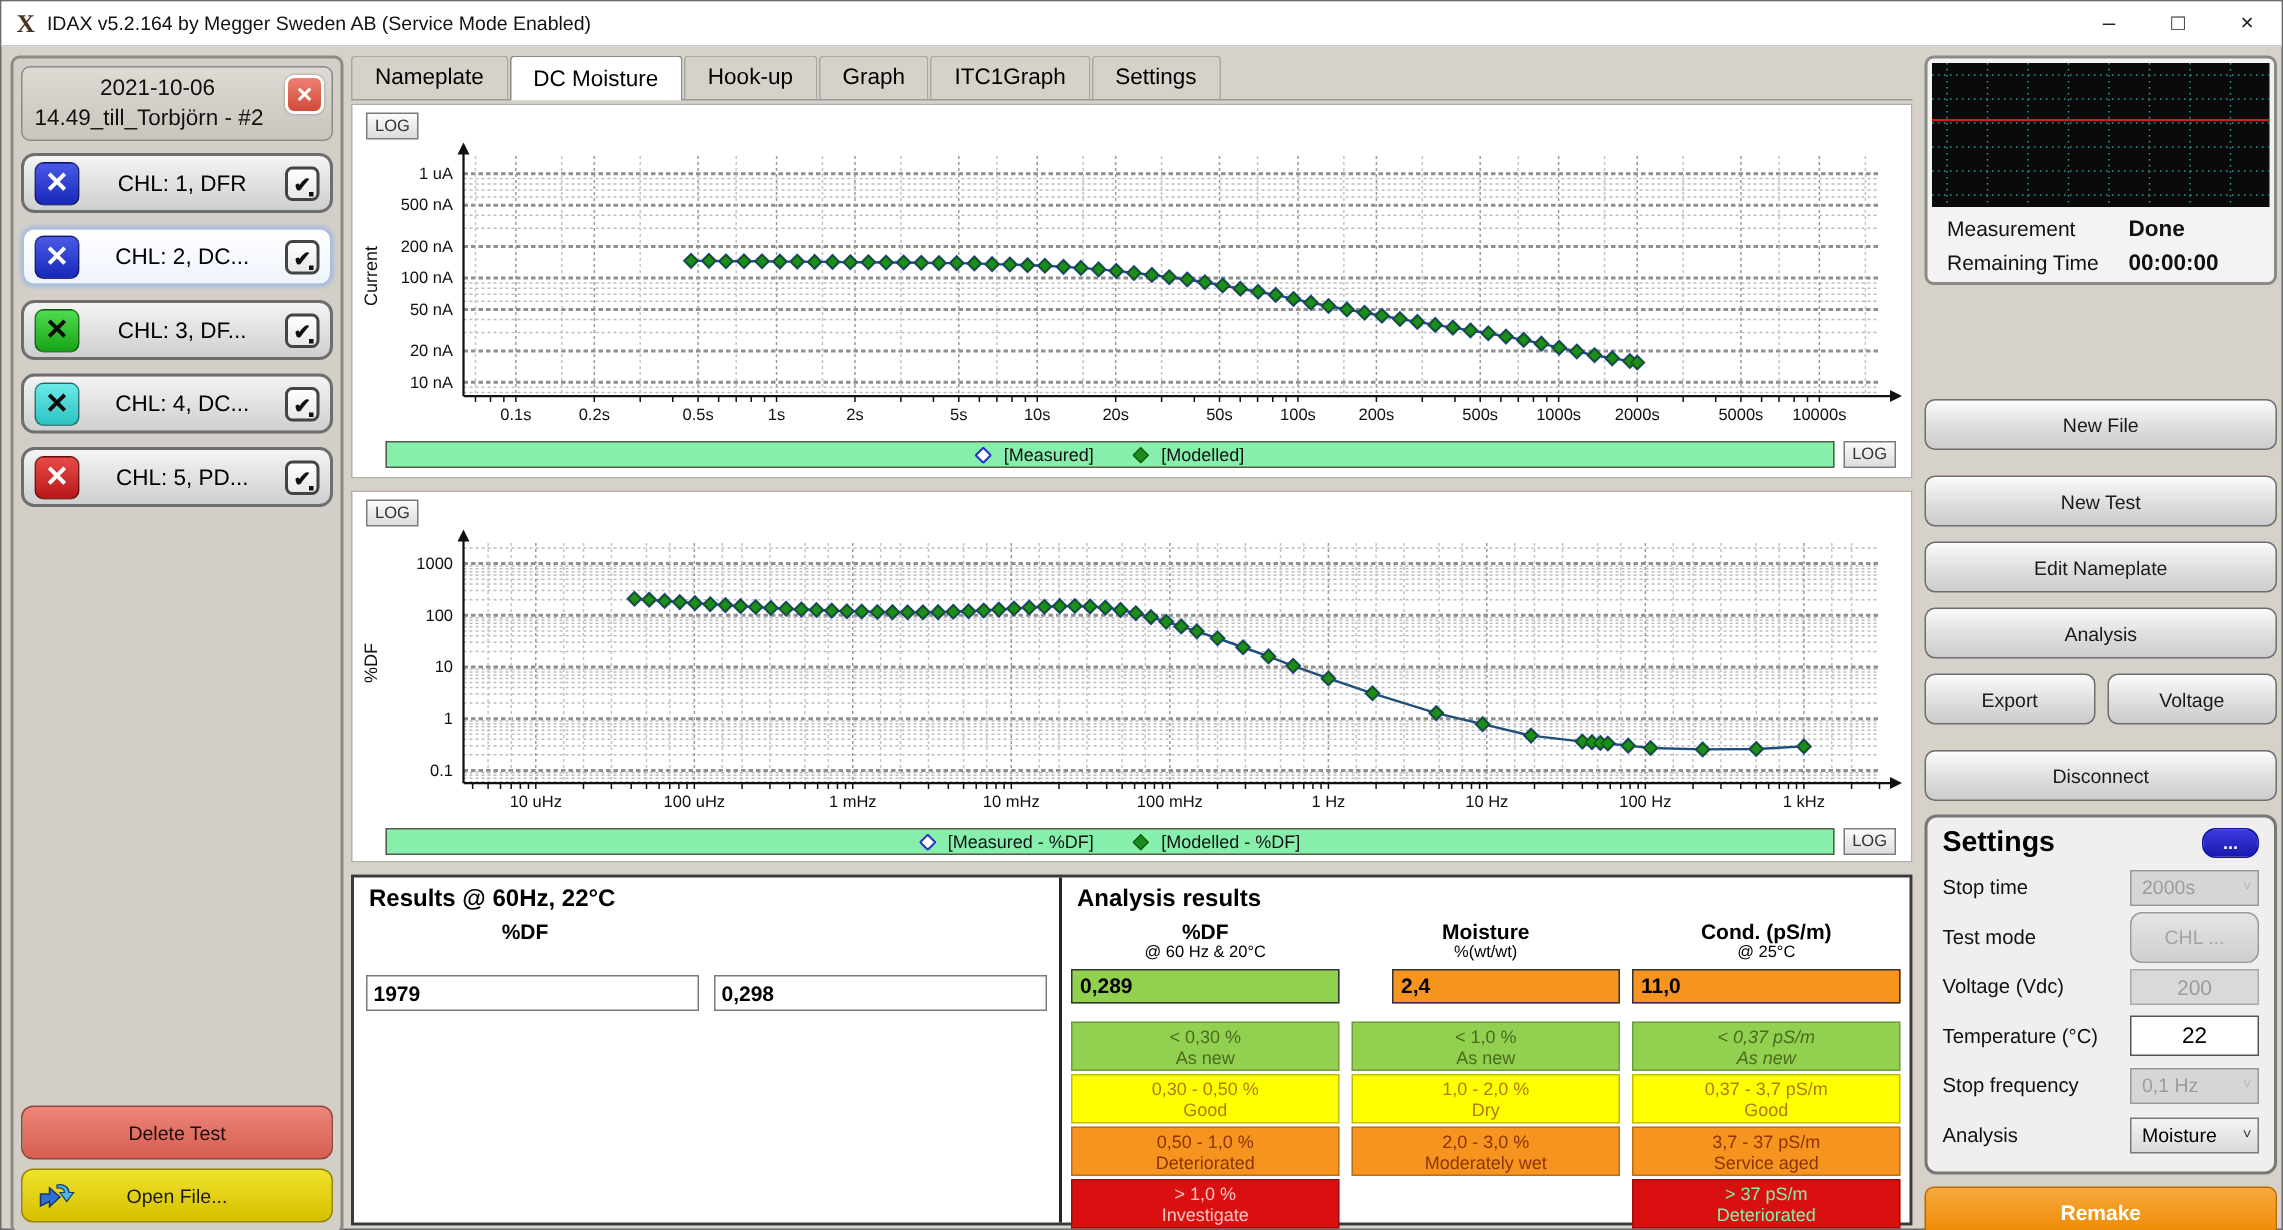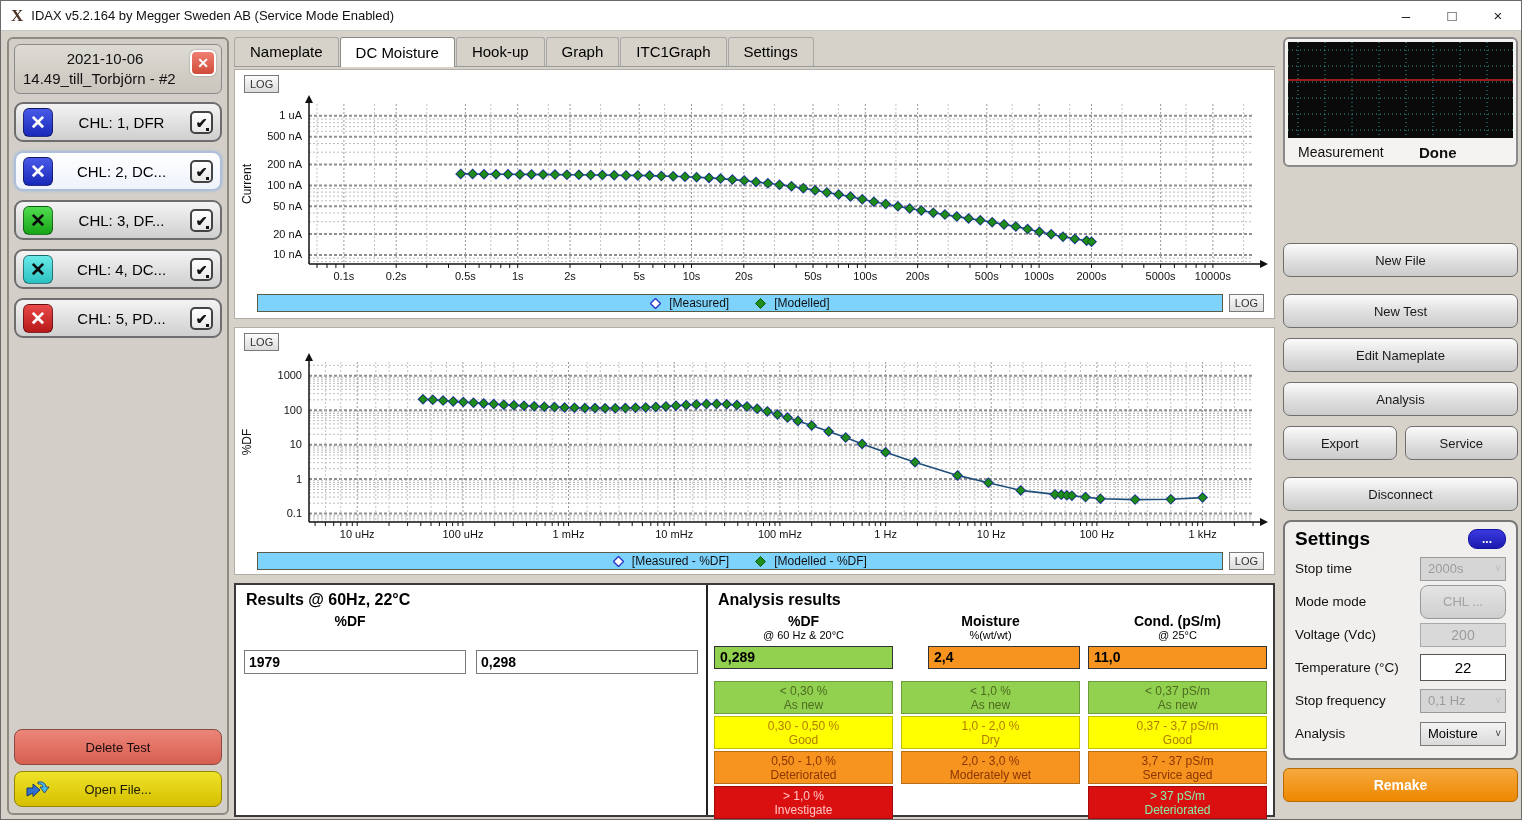--- a/index.html
+++ b/index.html
@@ -41,21 +41,21 @@
   .tab { padding:0 15px; font-size:15px; color:#000; background:#d6d2ca; border:1px solid #a8a8a8; border-bottom:none; border-radius:3px 3px 0 0; margin-right:1px; line-height:28px; cursor:pointer; }
   .tab.active { background:#ffffff; position:relative; margin-bottom:-1px; border-color:#8a8a8a; font-size:15px; }
 
   
   .chart-panel { position:relative; background:#fff; border:1px solid #b2aea5; padding:22px 2px 2px 2px; margin-bottom:8px; }
   .chart-panel.c1 { height:250px; }
   .chart-panel.c2 { height:248px; }
   .log-btn { border:1px solid #7a7a7a; background:linear-gradient(#fbfbfb,#dcdcdc); font-size:11px; padding:2px 5px; color:#333; cursor:pointer; font-family:inherit; }
   .log-btn.tl { position:absolute; top:5px; left:9px; }
   .legend-row { display:flex; align-items:center; padding:1px 8px 0 20px; }
-  .legend-bar { flex:1; height:18px; background:#7dd3fc; border:1px solid #5a5a48; display:flex; align-items:center; justify-content:center; gap:26px; margin-right:6px; }
+  .legend-bar { flex:1; height:18px; background:#86efac; border:1px solid #5a5a48; display:flex; align-items:center; justify-content:center; gap:26px; margin-right:6px; }
   .legend-item { display:flex; align-items:center; gap:8px; font-size:12px; color:#111; }
   svg text { font-family:"Liberation Sans",sans-serif; }
   .grid-min { stroke:#bdbdbd; stroke-dasharray:2 2; stroke-width:1; }
   .grid-maj { stroke:#8f8f8f; stroke-dasharray:3 2; stroke-width:2; }
   .grid-vmin { stroke:#c4c4c4; stroke-dasharray:2 2; stroke-width:1; }
   .grid-vmaj { stroke:#9a9a9a; stroke-dasharray:2 2; stroke-width:1; }
   .axis { stroke:#111; stroke-width:1.5; }
   .tick { stroke:#111; stroke-width:1; }
   .xlab { font-size:11px; text-anchor:middle; fill:#111; }
   .ylab { font-size:11px; text-anchor:end; fill:#111; }
@@ -828,21 +828,21 @@
                 </div>
                 <div class="an-row" style="background: rgb(247, 148, 32); color: rgb(138, 53, 0);">
                   <div class="an-r1">2,0 - 3,0 %</div>
                   <div class="an-r2">Moderately wet</div>
                 </div>
               </div>
               <div class="an-col">
                 <div class="an-h1">Cond. (pS/m)</div>
                 <div class="an-h2">@ 25°C</div>
                 <div class="an-val" style="background: rgb(247, 148, 32);">11,0</div>
-                <div class="an-row" style="background: rgb(146, 208, 80); color: rgb(76, 107, 32);">
+                <div class="an-row" style="background: rgb(146, 208, 80); color: rgb(76, 107, 32); font-style: italic;">
                   <div class="an-r1">&lt; 0,37 pS/m</div>
                   <div class="an-r2">As new</div>
                 </div>
                 <div class="an-row" style="background: rgb(255, 255, 0); color: rgb(176, 124, 0);">
                   <div class="an-r1">0,37 - 3,7 pS/m</div>
                   <div class="an-r2">Good</div>
                 </div>
                 <div class="an-row" style="background: rgb(247, 148, 32); color: rgb(138, 53, 0);">
                   <div class="an-r1">3,7 - 37 pS/m</div>
                   <div class="an-r2">Service aged</div>
@@ -873,59 +873,63 @@
             <line x1="0" y1="40" x2="225" y2="40" stroke="#2f9e9e" stroke-width="1" stroke-dasharray="1 3"></line>
             <line x1="0" y1="56" x2="225" y2="56" stroke="#2f9e9e" stroke-width="1" stroke-dasharray="1 3"></line>
             <line x1="0" y1="72" x2="225" y2="72" stroke="#2f9e9e" stroke-width="1" stroke-dasharray="1 3"></line>
             <line x1="0" y1="88" x2="225" y2="88" stroke="#2f9e9e" stroke-width="1" stroke-dasharray="1 3"></line>
             <line x1="0" y1="38" x2="225" y2="38" stroke="#cc2020" stroke-width="1.5"></line>
           </svg>
         <div class="mon-row">
           <span>Measurement</span>
           <b>Done</b>
         </div>
+        <div class="mon-row">
+          <span>Remaining Time</span>
+          <b>00:00:00</b>
+        </div>
       </div>
 
       <div class="actions" id="actions">
           <div class="action-row">
             <button class="act-btn">New File</button>
           </div>
           <div class="action-row gap-lg">
             <button class="act-btn">New Test</button>
           </div>
           <div class="action-row">
             <button class="act-btn">Edit Nameplate</button>
           </div>
           <div class="action-row">
             <button class="act-btn">Analysis</button>
           </div>
           <div class="action-row">
             <button class="act-btn">Export</button>
-            <button class="act-btn">Service</button>
+            <button class="act-btn">Voltage</button>
           </div>
           <div class="action-row gap-lg">
             <button class="act-btn">Disconnect</button>
           </div>
         </div>
 
       <div class="settings-panel">
         <div class="settings-head">
           <span class="settings-title">Settings</span>
           <button class="menu-btn">...</button>
         </div>
         <div id="settings-rows">
             <div class="set-row">
               <span class="set-label">Stop time</span>
               <div class="sel">
                 <span class="txt">2000s</span>
                 <span class="chev">˅</span>
               </div>
             </div>
             <div class="set-row">
-              <span class="set-label">Mode mode</span>
+              <span class="set-label">Test mode</span>
               <button class="tm-btn" disabled="">CHL ...</button>
             </div>
             <div class="set-row">
               <span class="set-label">Voltage (Vdc)</span>
               <input class="set-input" readonly="" value="200" style="">
             </div>
             <div class="set-row">
               <span class="set-label">Temperature (°C)</span>
               <input class="set-input on" value="22" style="">
             </div>

